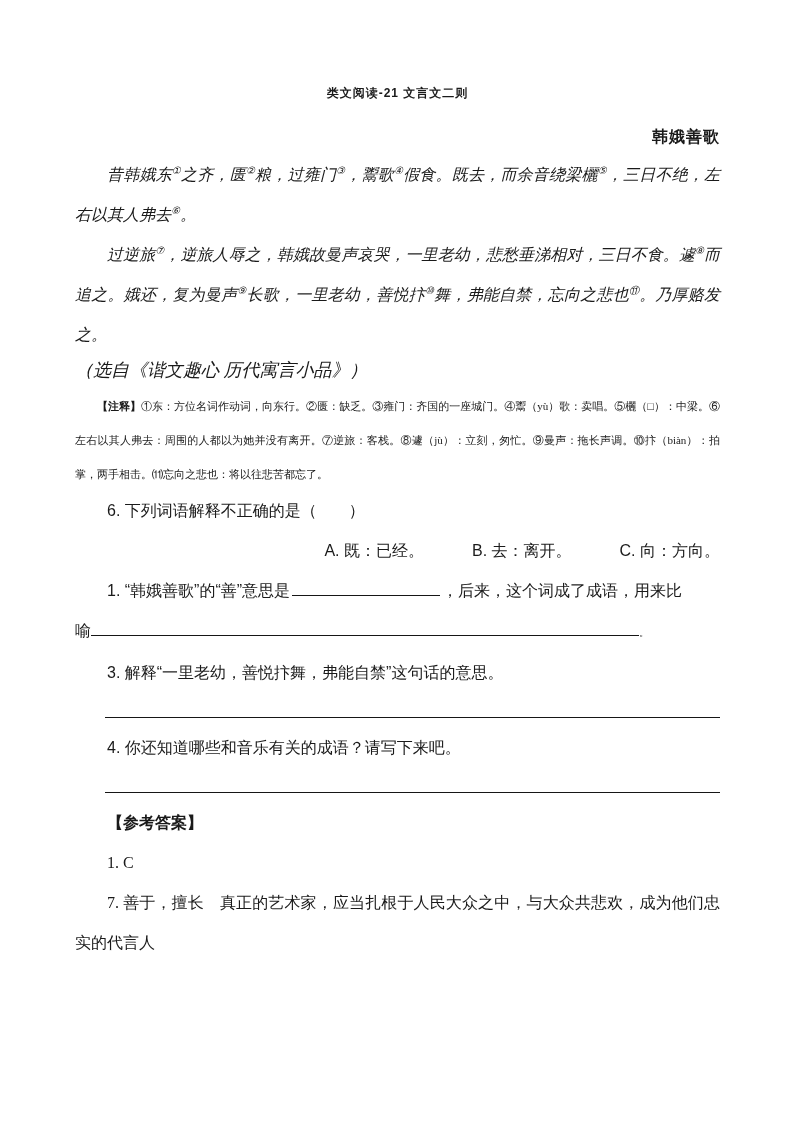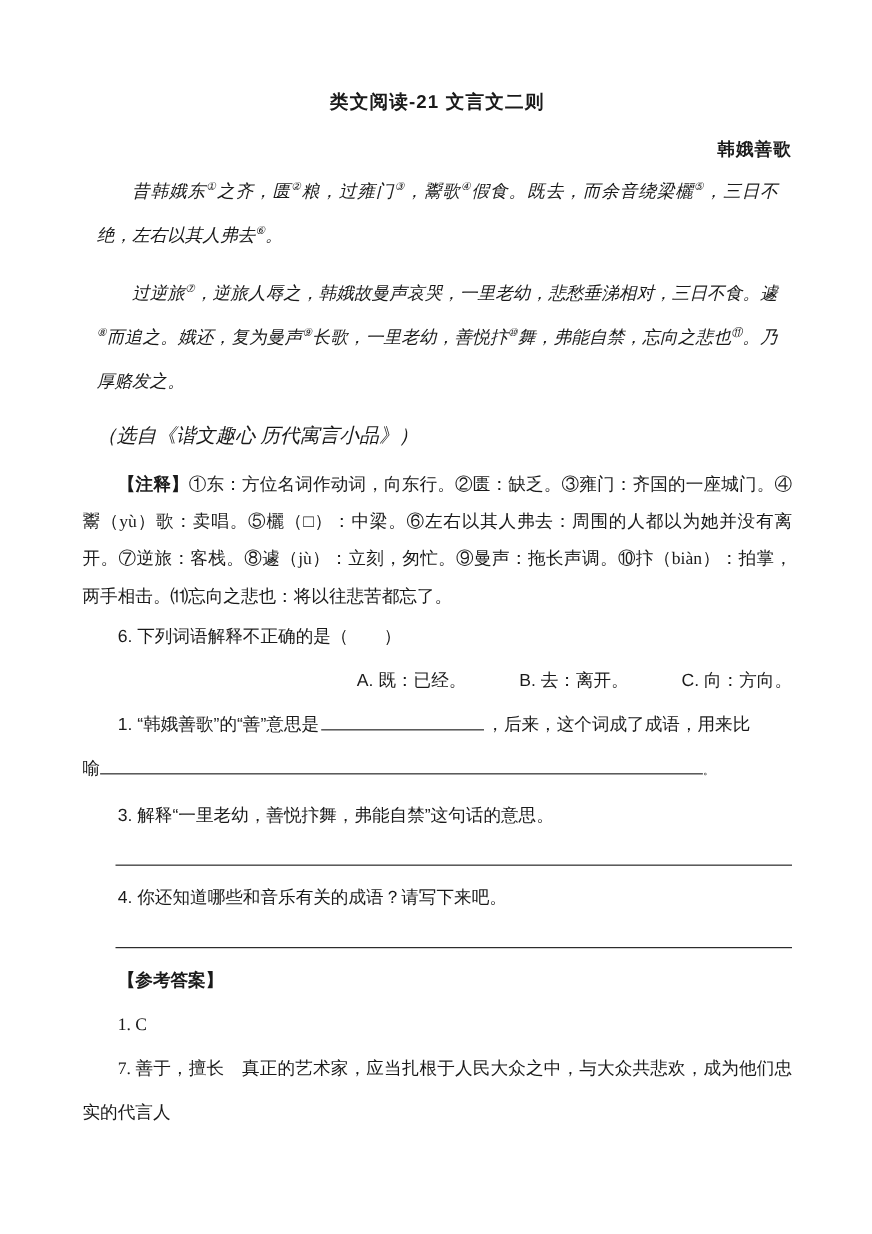--- a/index.html
+++ b/index.html
@@ -11,54 +11,54 @@
     background: #ffffff;
     color: #1a1a1a;
     box-sizing: border-box;
     padding: 80px 73px 0 75px;
     overflow: hidden;
     font-family: "Liberation Serif", serif;
   }
   .doc-title {
     margin: 0;
     font-family: "Liberation Sans", sans-serif;
-    font-size: 17px;
+    font-size: 12px;
     font-weight: bold;
     text-align: center;
     line-height: 26px;
     letter-spacing: 1px;
   }
   .passage-title {
     margin: 19px 0 0 0;
     font-family: "Liberation Sans", sans-serif;
     font-size: 16px;
     font-weight: bold;
     text-align: right;
     line-height: 24px;
     letter-spacing: 1px;
   }
   .passage p {
-    margin: 13px;
+    margin: 0;
     font-size: 16px;
     line-height: 40px;
     text-align: justify;
     text-indent: 2em;
     font-style: italic;
   }
   .passage p.first { margin-top: 6px; }
   .passage .source {
     text-align: left;
     text-indent: 0;
     line-height: 30px;
     padding-right: 6px;
     font-size: 18px;
   }
   .notes {
     margin: 4px 0 0 0;
-    font-size: 16px;
+    font-size: 11px;
     line-height: 34px;
     text-align: justify;
     text-indent: 2em;
     font-style: normal;
   }
   .notes .notes-label { font-weight: bold; }
   .qa {
     font-family: "Liberation Sans", sans-serif;
     font-size: 16px;
   }

